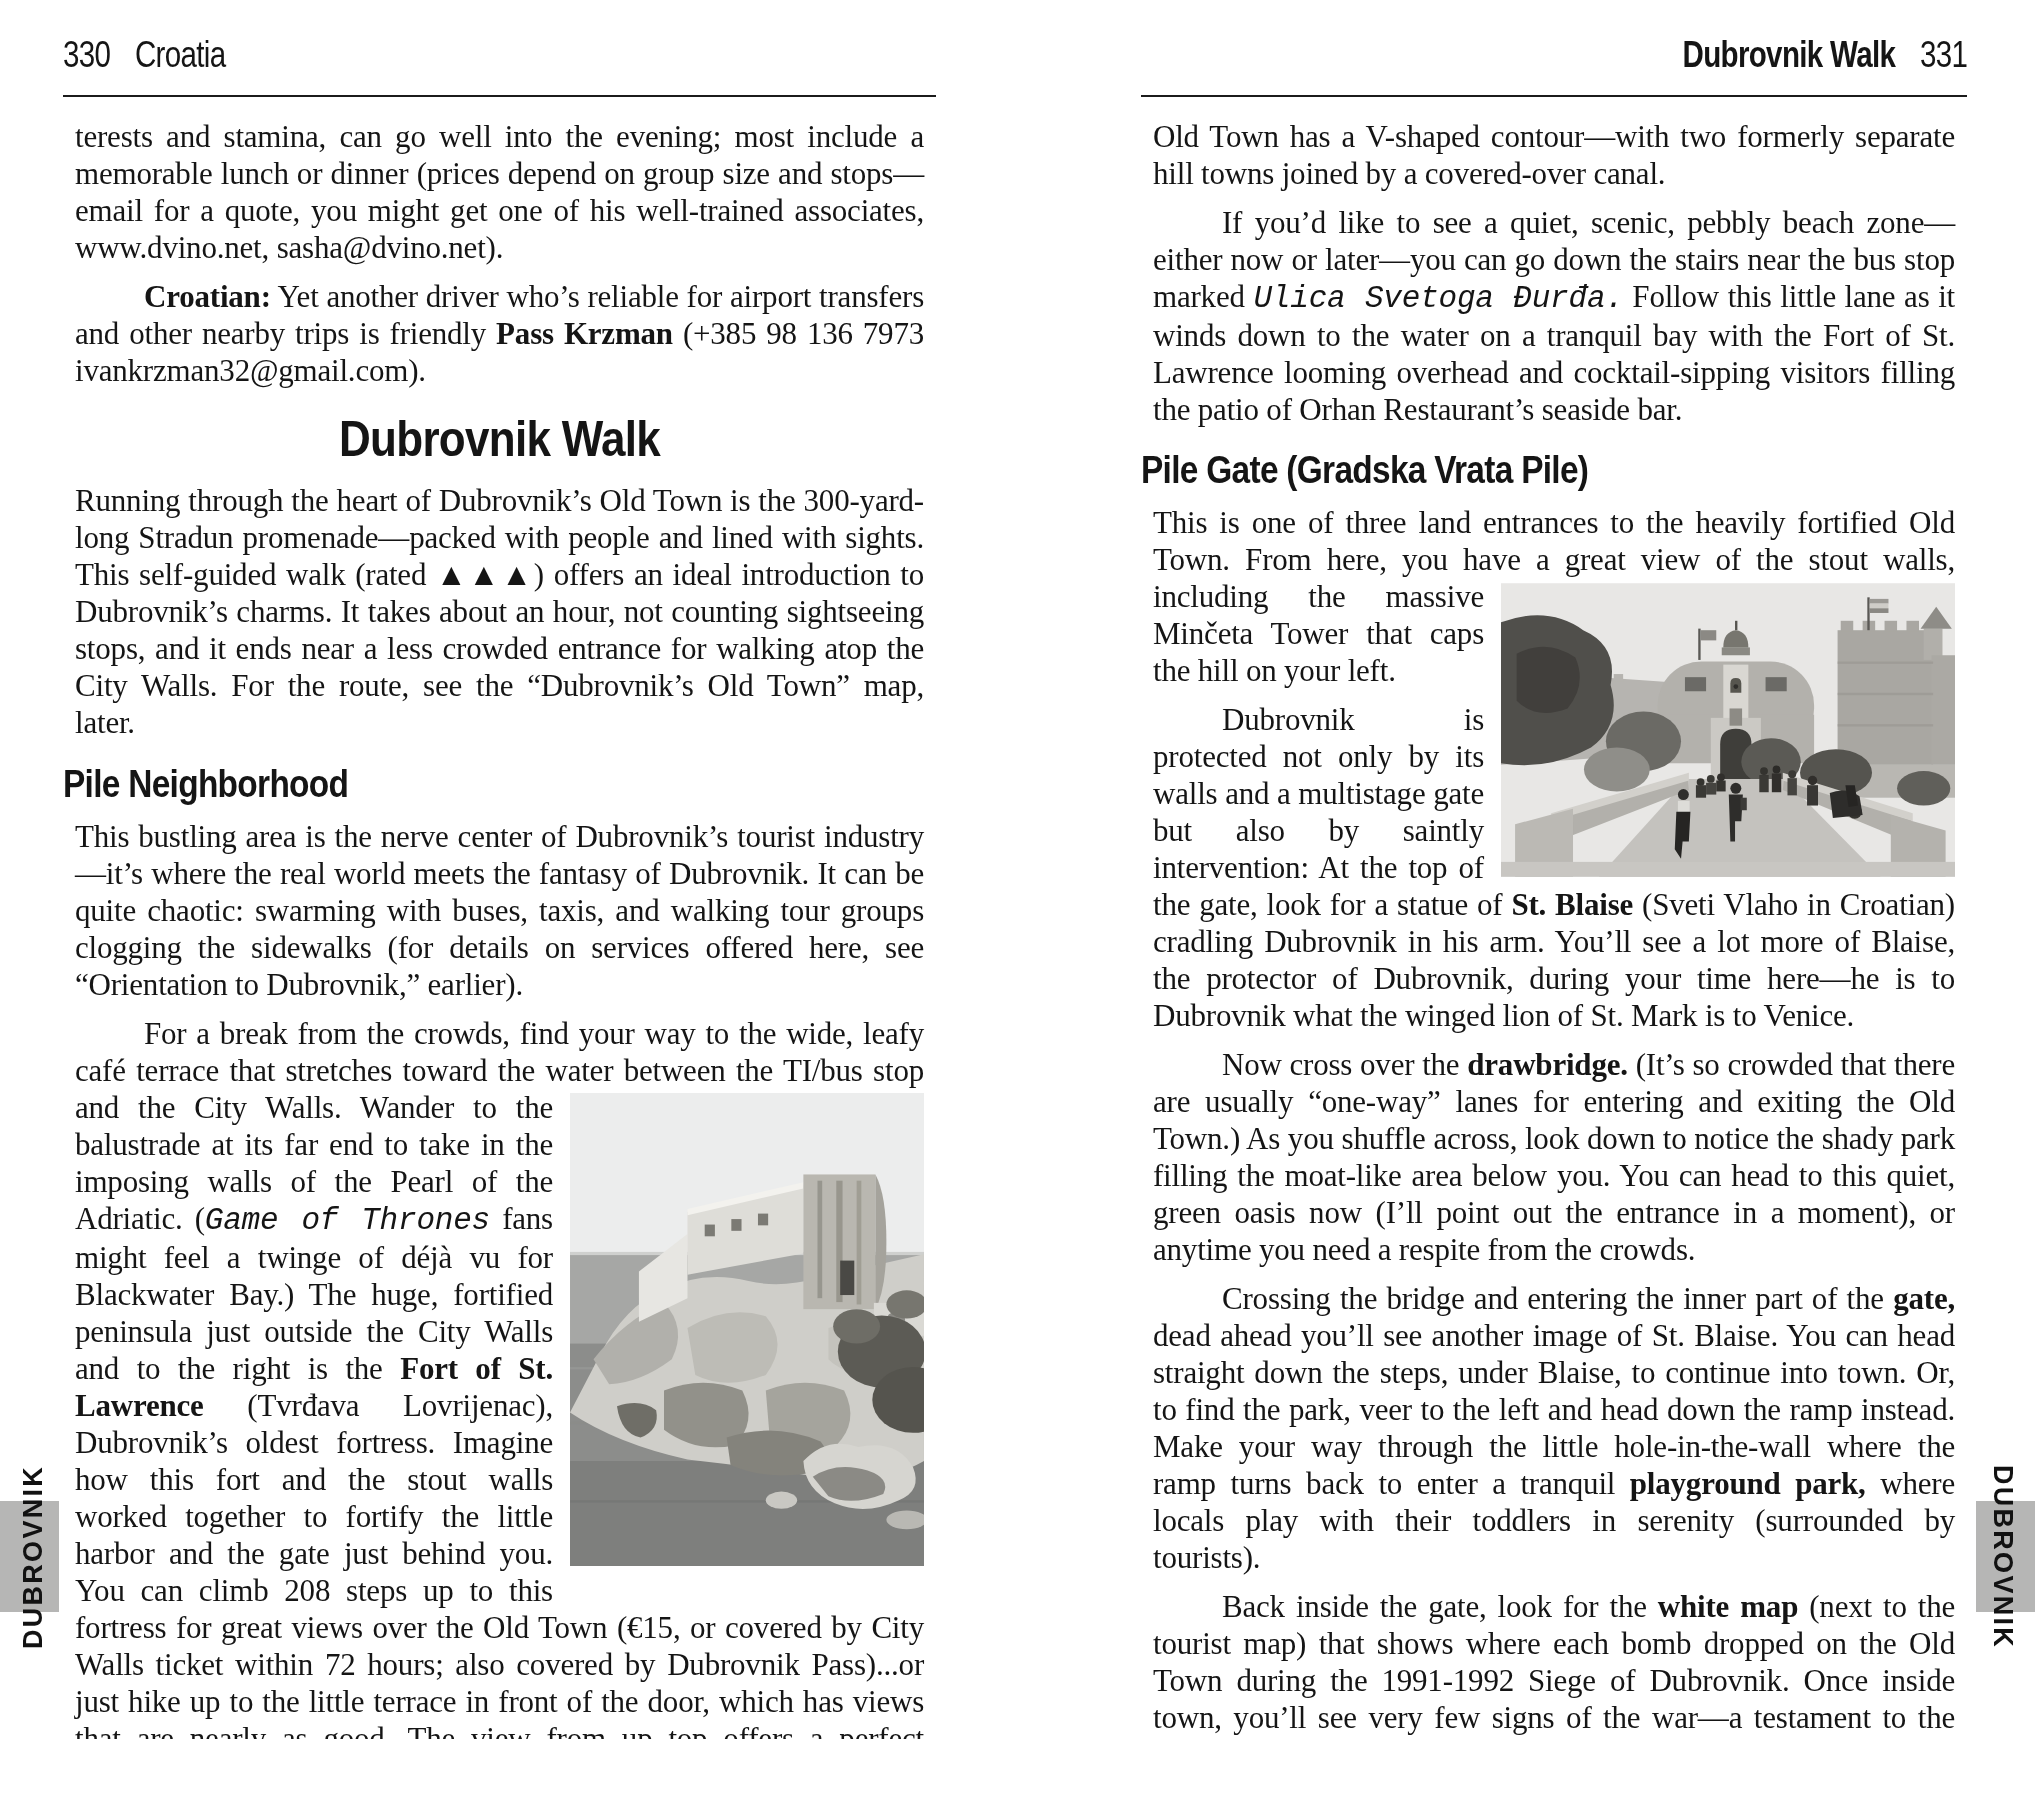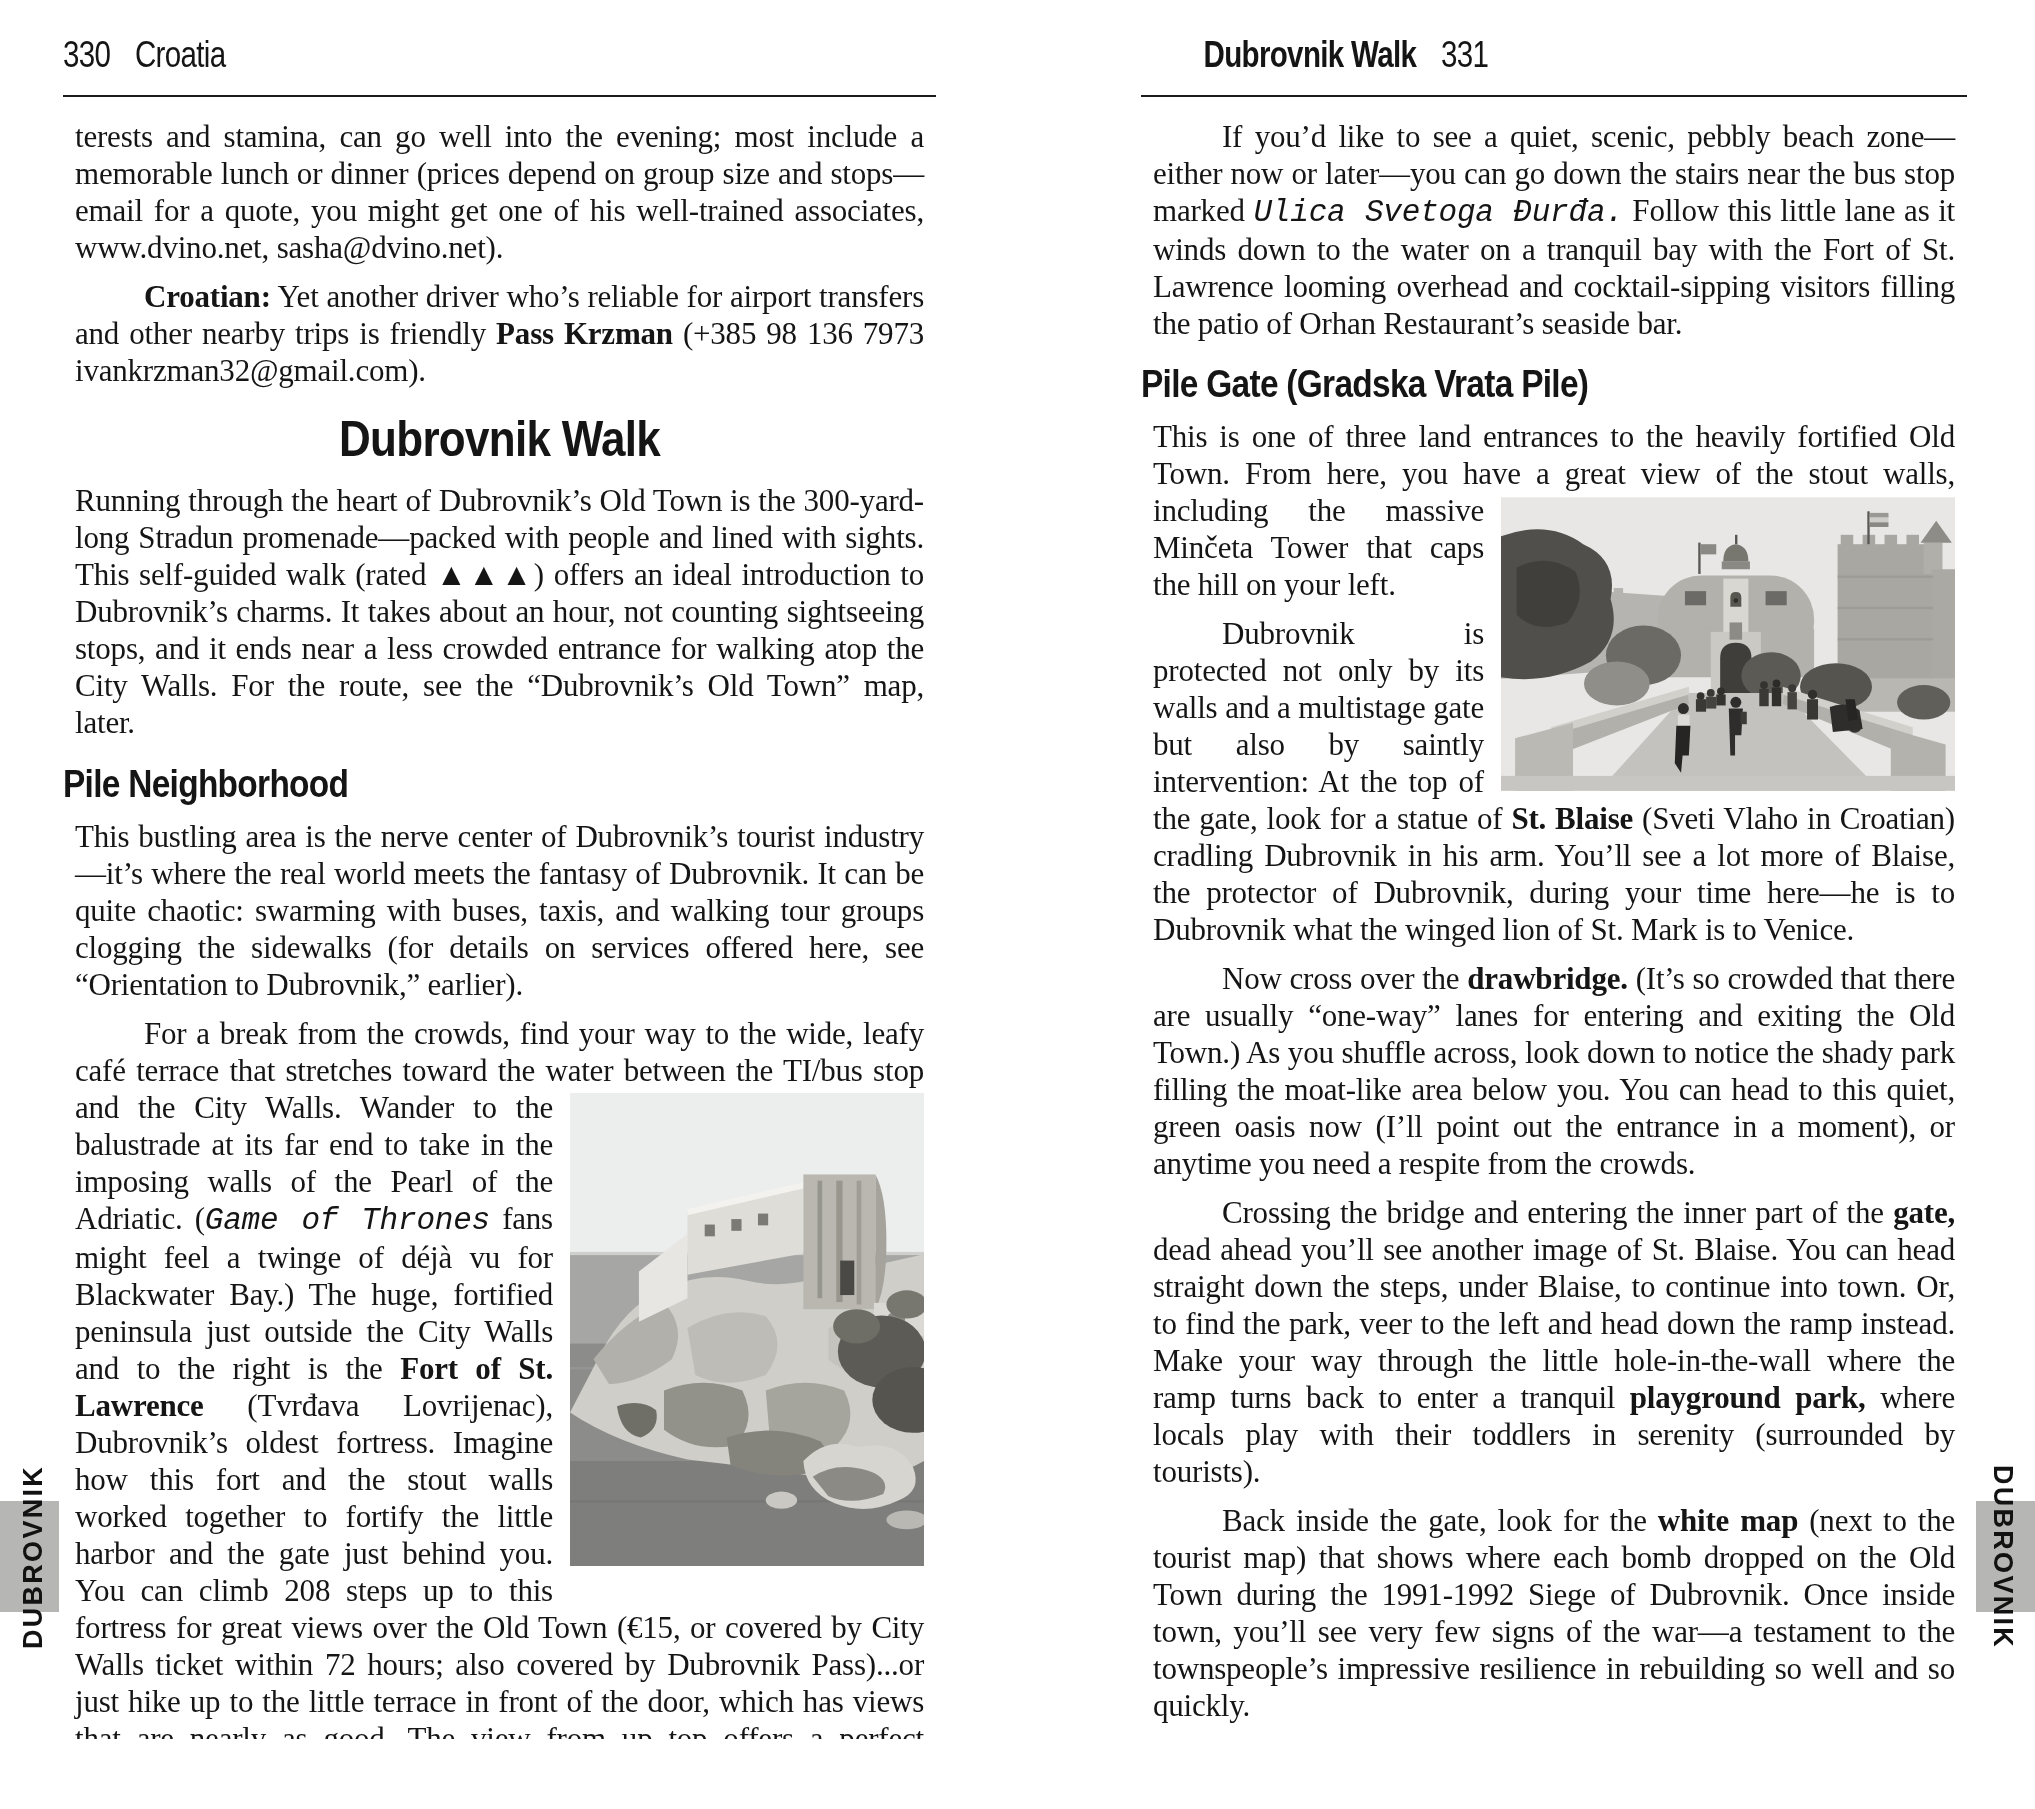--- a/index.html
+++ b/index.html
@@ -13,21 +13,21 @@
   .page-right{left:1141px;width:826px;}
 
   .page-header{
     font-family:"Liberation Sans","DejaVu Sans",sans-serif;
     font-size:36px;letter-spacing:-0.8px;
     padding-top:34px;height:50px;
     display:flex;align-items:baseline;white-space:nowrap;
   }
   .page-header .condense{display:inline-block;transform:scaleX(0.82);}
   .page-left .page-header .condense{transform-origin:left bottom;}
-  .page-right .page-header{}
+  .page-right .page-header{justify-content:flex-end;}
   .page-right .page-header .condense{transform-origin:right bottom;}
   .hgap{display:inline-block;width:30px;}
   .htitle{font-weight:bold;}
   .header-rule{height:2.3px;background:#1b1b1b;margin-top:11px;}
 
   .page-body{
     margin-top:20.4px;font-size:31px;line-height:37px;
     text-align:justify;letter-spacing:-0.2px;
   }
   .page-body p{margin:12px;}
@@ -139,20 +139,21 @@
 stop and the City Walls. Wander to the balustrade at its far end to take in the imposing walls of the Pearl of the Adriatic. (<span class="italic">Game of Thrones</span> fans might feel a twinge of déjà vu for Blackwater Bay.) The huge, fortified peninsula just outside the City Walls and to the right is the <span class="bold">Fort of St. Lawrence</span> (Tvrđava Lovrijenac), Dubrovnik’s oldest fortress. Imagine how this fort and the stout walls worked together to fortify the little harbor and the gate just behind you. You can climb 208 steps up to this fortress for great views over the Old Town (€15, or covered by City Walls ticket within 72 hours; also covered by Dubrovnik Pass)...or just hike up to the little terrace in front of the door, which has views that are nearly as good. The view from up top offers a perfect illustration of how Dubrovnik’s walled</p>
       </div>
   </div>
 
   <div class="page page-right">
     <div class="page-header">
       <span class="condense"><span class="htitle">Dubrovnik Walk</span><span class="hgap"></span><span>331</span></span>
     </div>
     <div class="header-rule"></div>
     <div class="page-body">
+        <p class="body-para">Old Town has a V-shaped contour—with two formerly separate hill towns joined by a covered-over canal.</p>
         <p class="body-para indent">If you’d like to see a quiet, scenic, pebbly beach zone—either now or later—you can go down the stairs near the bus stop marked <span class="italic">Ulica Svetoga Đurđa.</span> Follow this little lane as it winds down to the water on a tranquil bay with the Fort of St. Lawrence looming overhead and cocktail-sipping visitors filling the patio of Orhan Restaurant’s seaside bar.</p>
         <h2 class="section-heading">Pile Gate (Gradska Vrata Pile)</h2>
         <p class="body-para">This is one of three land entrances to the heavily fortified Old Town. From here, you have a great view of the stout walls, 
   <span class="photo-float photo-gate">
     <svg viewBox="0 0 580 375" width="454" height="294" xmlns="http://www.w3.org/2000/svg">
       <g>
         <rect x="0" y="0" width="580" height="375" fill="#e8e7e5"></rect>
       </g>
       <g>
         <path d="M0,152 L95,118 L240,128 L240,215 L0,232 Z" fill="#b6b4b0"></path>

